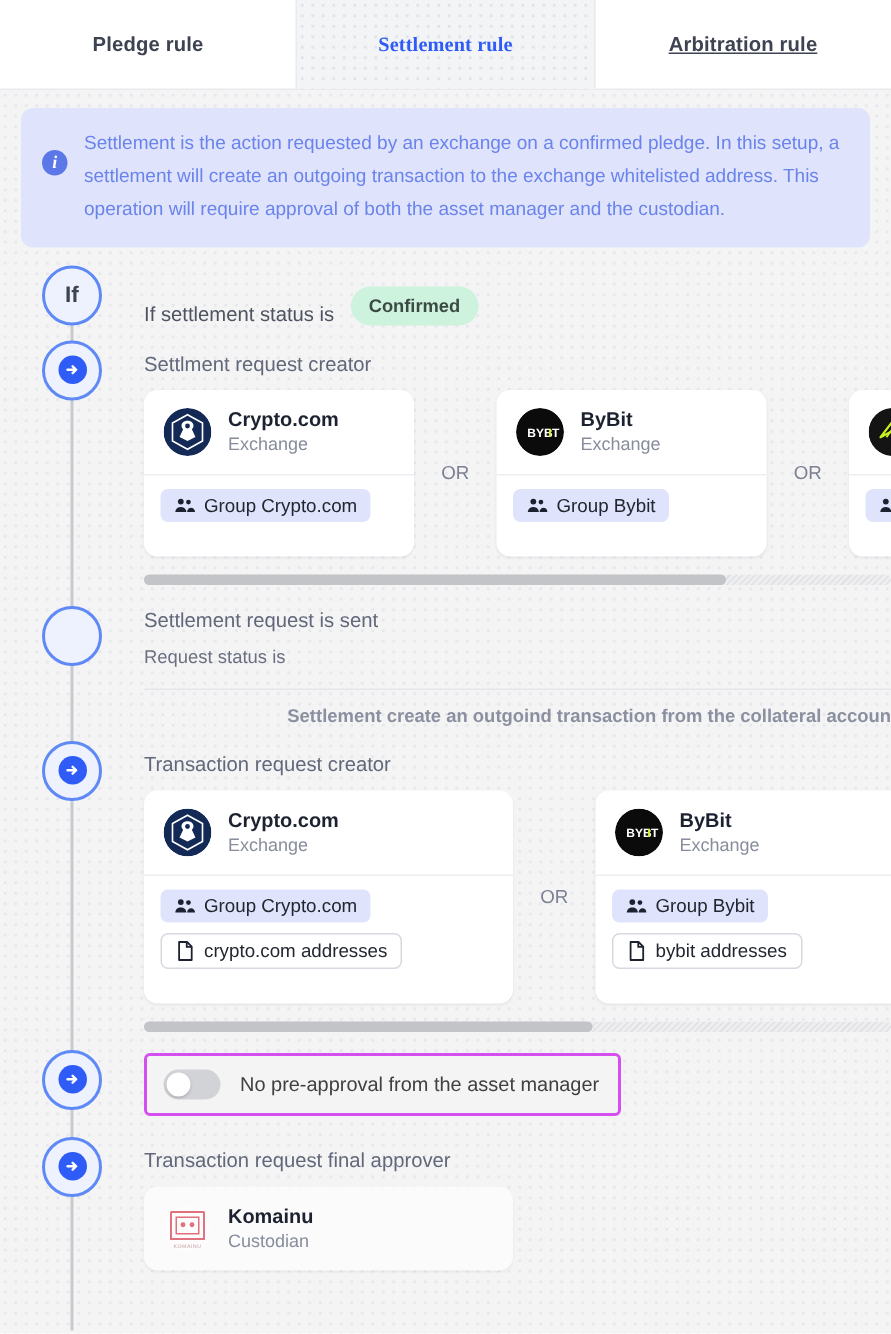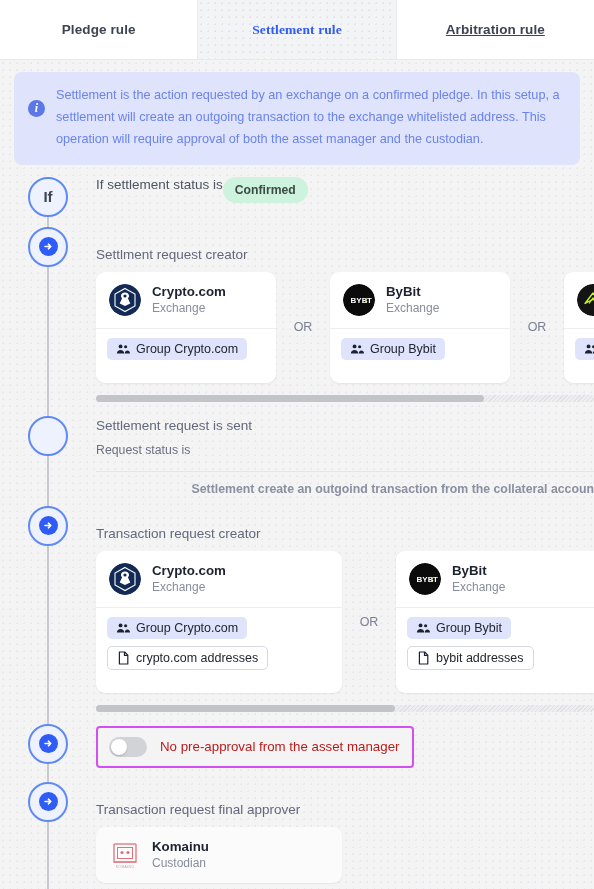--- a/index.html
+++ b/index.html
@@ -108,39 +108,39 @@
   .node-arrow {
     width: 19px; height: 19px; border-radius: 50%;
     background: #2f5bf6;
     display: flex; align-items: center; justify-content: center;
   }
   .node-arrow svg { display: block; }
   .row-content { flex: 1 1 auto; padding-right: 0; min-width: 0; }
 
   
   .cond-line {
-    display: flex; align-items: flex-start; 
+    display: flex; align-items: flex-end; gap: 11px;
     height: 40px;
   }
   .cond-label { font-size: 13.5px; color: #4d5361; }
   .pill {
     font-size: 12.2px; font-weight: bold;
     padding: 6px 12px; border-radius: 14px;
   }
   .pill-green { background: #cdf2dd; color: #3c4a44; }
   .pill-yellow { background: #fdf3cd; color: #5c5322; }
 
   .section-title {
     font-size: 13.5px; color: #62687a;
-    margin-top: 20px; margin-bottom: 10px;
+    margin-top: 8px; margin-bottom: 10px;
   }
 
   
   .strip {
-    display: flex; align-items: flex-start; gap: 16px;
+    display: flex; align-items: flex-start; gap: 0;
     width: 100%;
   }
   .card {
     background: #ffffff;
     border-radius: 9px;
     width: 180px;
     flex: 0 0 180px;
     box-shadow: 0 1px 2px rgba(20,24,40,.07);
     overflow: hidden;
   }
@@ -159,21 +159,21 @@
     font-size: 12.5px; color: #22262f;
     padding: 4px 9px; border-radius: 5px;
     white-space: nowrap;
   }
   .chip-group { background: #dfe3fb; }
   .chip-addr { background: #ffffff; border: 1px solid #d6d9e0; }
   .or {
     flex: 0 0 auto;
     display: flex; align-items: center; justify-content: center;
     font-size: 12.5px; color: #7b8092;
-    width: 22px; align-self: center;
+    width: 55px; align-self: center;
   }
 
   
   .hscroll {
     margin: 12px 0 0 0;
     height: 7px; border-radius: 4px;
     background-color: #eeeef0;
     background-image: repeating-linear-gradient(135deg, #e0e1e5 0 1px, transparent 1px 3px);
     position: relative;
     width: 100%;
@@ -203,21 +203,21 @@
     flex: 0 0 auto;
     width: 38px; height: 20px; border-radius: 10px;
     background: #d2d3d7; position: relative;
   }
   .switch .knob {
     position: absolute; top: 2px; left: 2px;
     width: 16px; height: 16px; border-radius: 50%;
     background: #ffffff;
     box-shadow: 0 1px 2px rgba(0,0,0,.18);
   }
-  .toggle-label { font-size: 13.3px; color: #b91c1c; white-space: nowrap; }
+  .toggle-label { font-size: 13.3px; color: #404040; white-space: nowrap; }
 
   .final-card {
     background: #fbfbfc; border-radius: 9px;
     width: 246px;
     box-shadow: 0 1px 2px rgba(20,24,40,.06);
   }
 </style>
 </head>
 <body>
 

